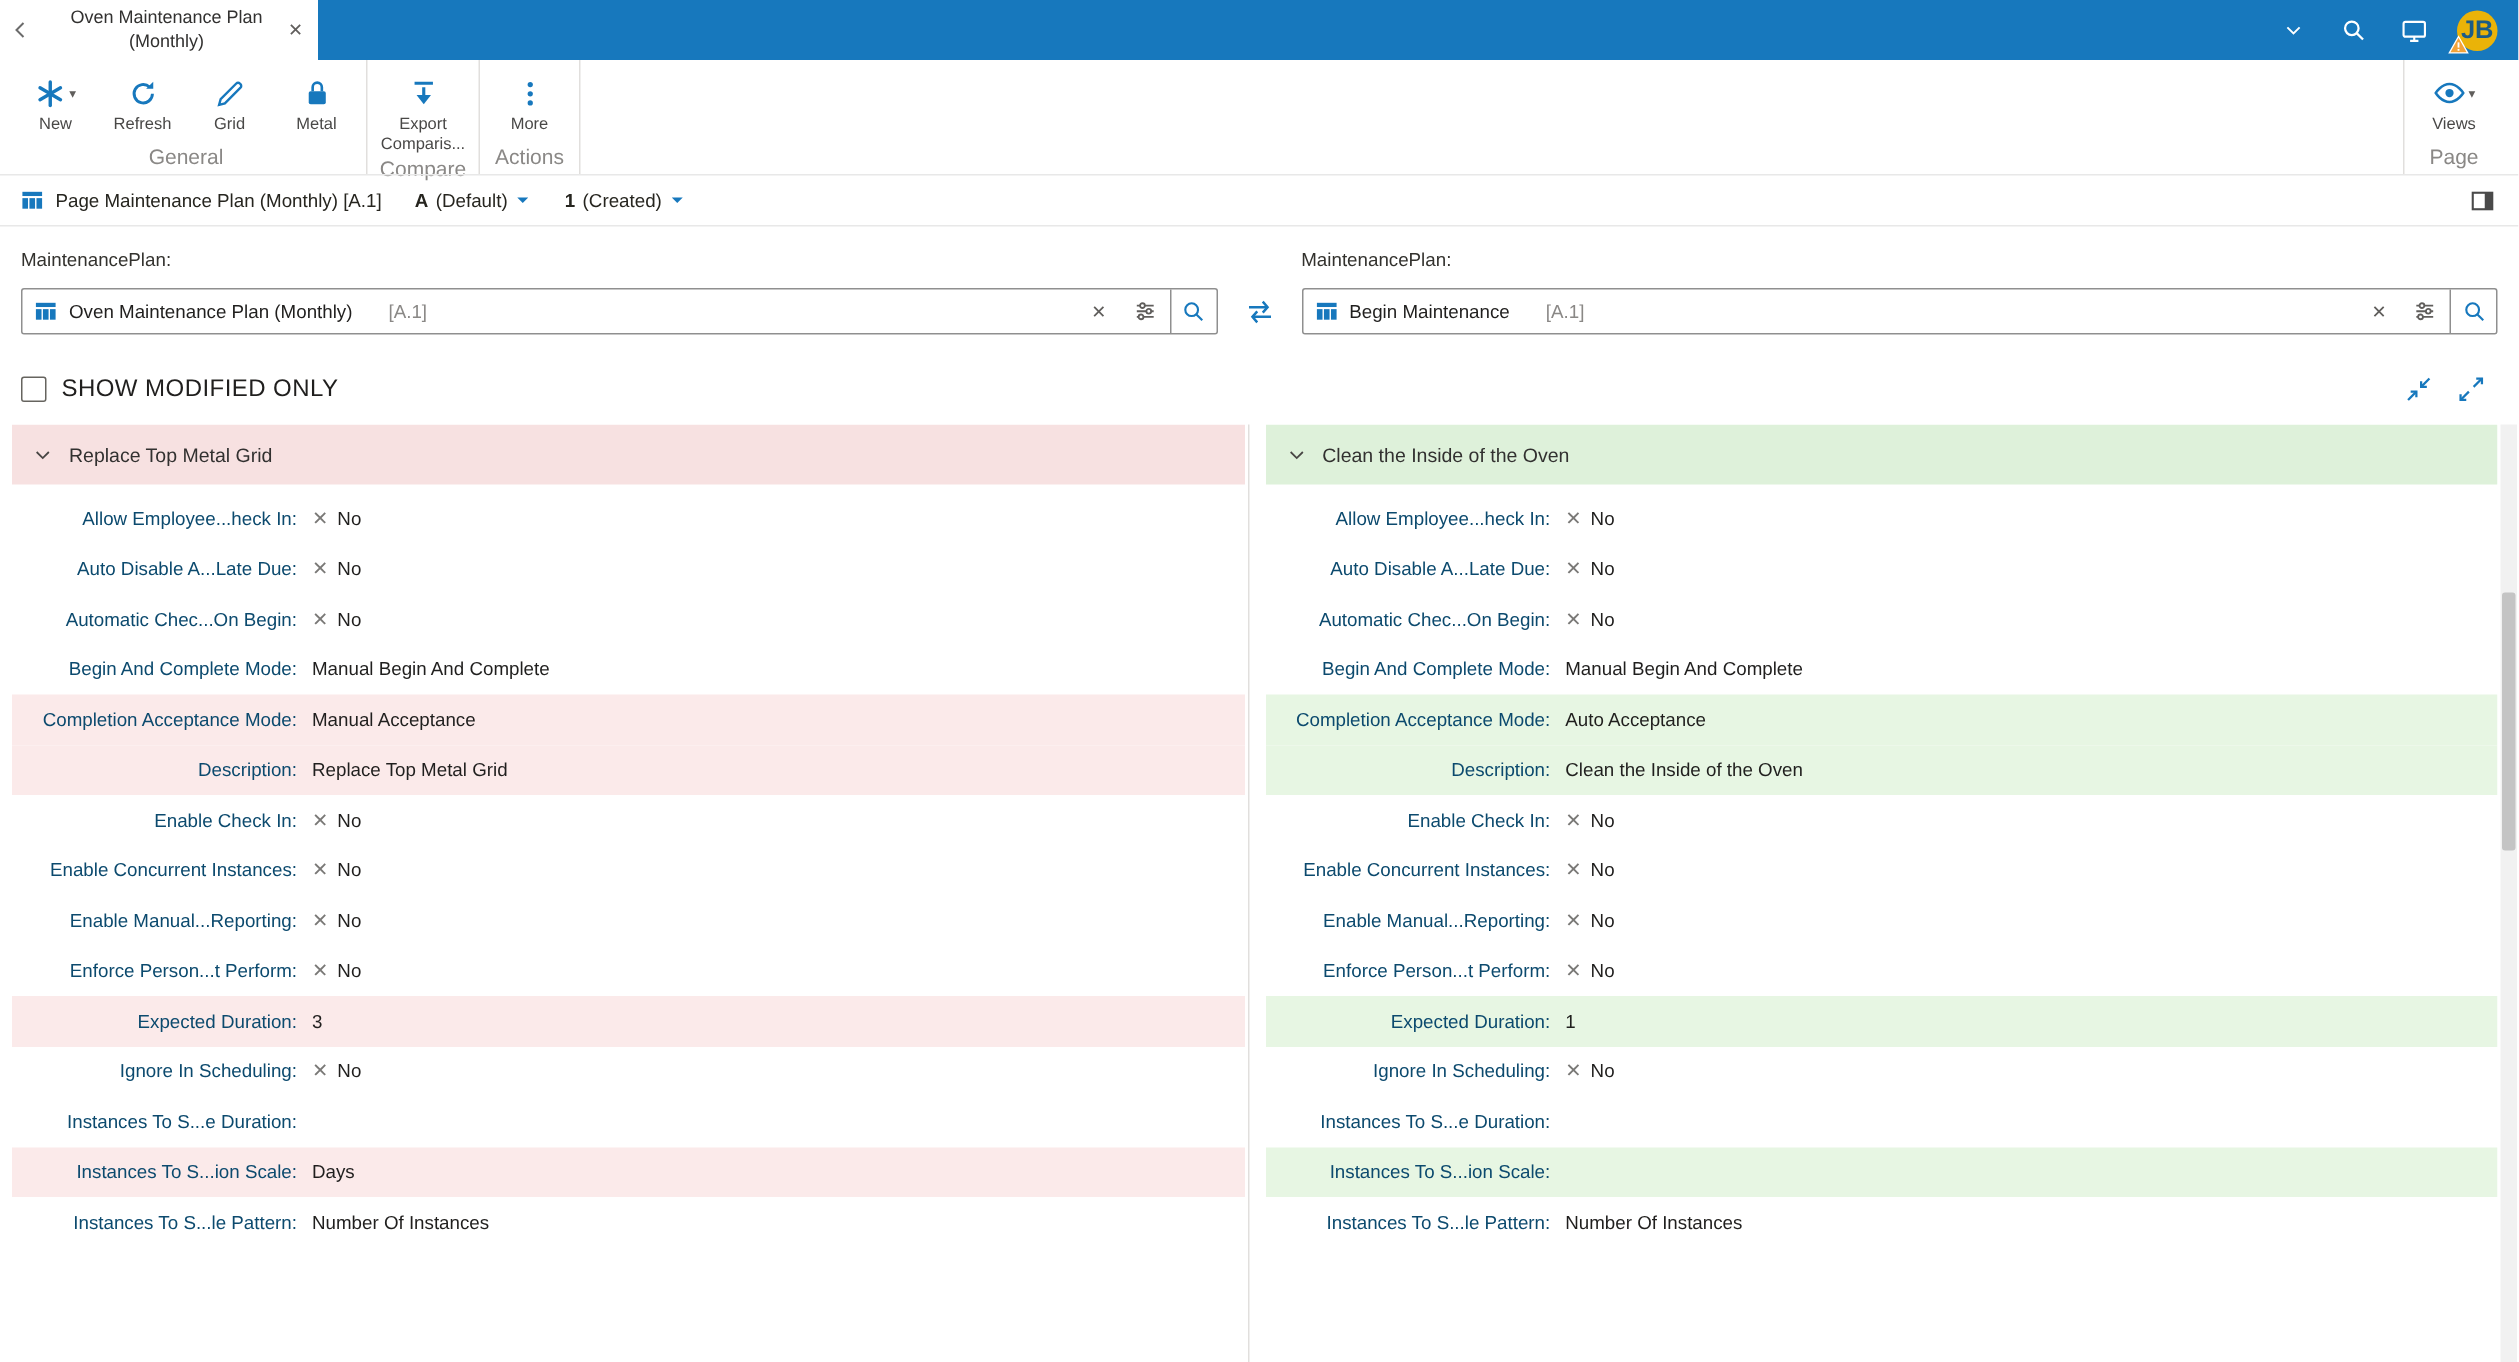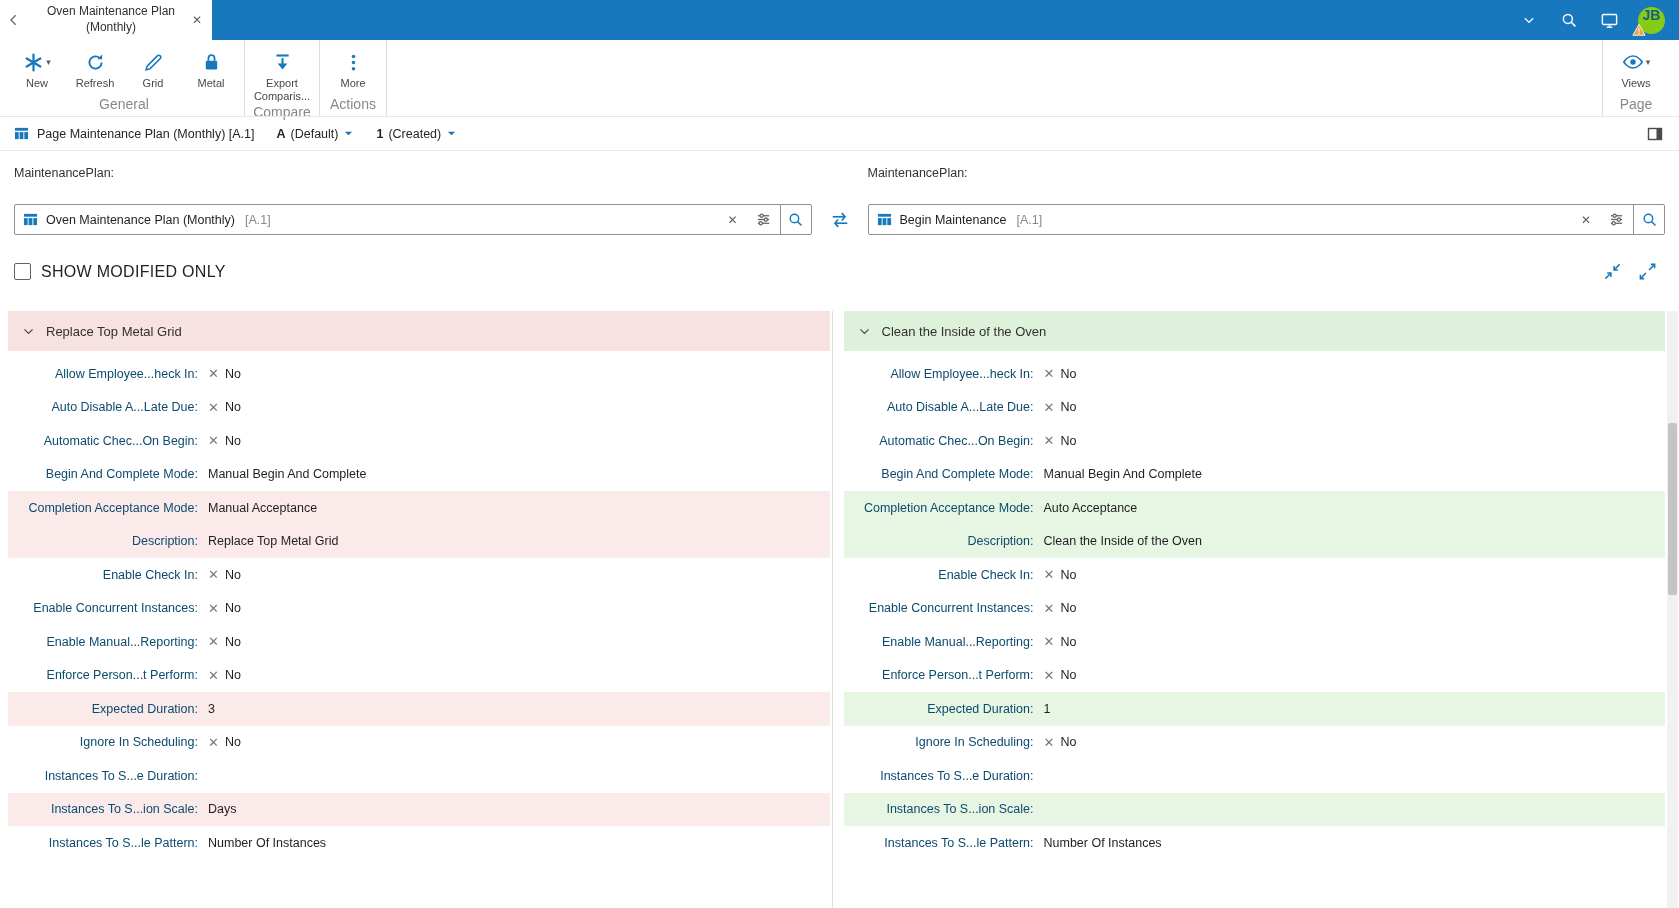--- a/index.html
+++ b/index.html
@@ -9,21 +9,21 @@
 
   
   .topbar { height:40px; background:var(--accent-blue,#1778bd); display:flex; align-items:stretch; flex-shrink:0; }
   .topbar-left { display:flex; align-items:stretch; background:#fff; }
   .back-btn { width:28px; border:none; background:#fff; color:#6b6b6b; display:flex; align-items:center; justify-content:center; cursor:pointer; }
   .tab { width:184px; background:#fff; display:flex; align-items:center; padding:0 6px 0 6px; cursor:pointer; }
   .tab-title { flex:1; font-size:12px; line-height:1.3; text-align:center; color:#323130; }
   .tab-close { color:#605e5c; font-size:12px; padding:2px 4px; cursor:pointer; }
   .topbar-right { margin-left:auto; display:flex; align-items:center; gap:6px; padding-right:14px; color:#fff; }
   .tb-icon-btn { width:34px; height:40px; border:none; background:transparent; color:#fff; display:flex; align-items:center; justify-content:center; cursor:pointer; }
-  .avatar { width:27px; height:27px; border-radius:50%; background:#84cc16; color:#1b5c86; font-size:14px; font-weight:bold; display:flex; justify-content:center; position:relative; margin-left:6px; cursor:pointer; }
+  .avatar { width:27px; height:27px; border-radius:50%; background:#eab308; color:#1b5c86; font-size:17px; font-weight:bold; display:flex; align-items:center; justify-content:center; position:relative; margin-left:6px; cursor:pointer; }
   .avatar .warn { position:absolute; left:-6px; bottom:-3px; width:14px; height:14px; }
 
   
   .ribbon { height:76px; background:#fff; display:flex; padding:0 10px 0 4px; flex-shrink:0; }
   .ribbon-group { display:flex; flex-direction:column; padding:2px 4px 0; }
   .ribbon-group.sep { border-left:1px solid #e1dfdd; }
   .ribbon-group.sep-r { border-right:1px solid #e1dfdd; }
   .ribbon-buttons { display:flex; flex:1; align-items:flex-start; }
   .rbtn { min-width:58px; border:none; background:transparent; display:flex; flex-direction:column; align-items:center; padding-top:8px; color:var(--accent-blue,#1778bd); cursor:pointer; }
   .rbtn .icon-row { display:flex; align-items:center; gap:2px; height:24px; }
@@ -38,41 +38,41 @@
   .bc-title { font-size:12.5px; color:#26251f; }
   .bc-pill { display:flex; align-items:center; gap:5px; margin-left:14px; font-size:12.5px; cursor:pointer; background:none; border:none; color:#26251f; }
   .bc-pill b { font-weight:bold; }
   .bc-caret { color:var(--accent-blue,#1778bd); display:flex; }
   .bc-right { margin-left:auto; color:#4a4a4a; display:flex; cursor:pointer; background:none; border:none; }
 
   
   .compare { padding:15px 14px 0; flex-shrink:0; }
   .cmp-grid { display:flex; }
   .cmp-side { flex:1; display:flex; flex-direction:column; }
-  .cmp-label { font-size:12.5px; color:#33322e; margin-bottom:24px; }
+  .cmp-label { font-size:12.5px; color:#33322e; margin-bottom:12px; }
   .sel-input { height:31px; border:1px solid #8f8f8f; border-radius:2px; display:flex; align-items:stretch; background:#fff; cursor:text; }
   .sel-main { flex:1; display:flex; align-items:center; gap:8px; padding:0 8px; min-width:0; }
   .sel-grid-icon { color:var(--accent-blue,#1778bd); display:flex; flex-shrink:0; }
   .sel-text { font-size:12.5px; color:#201f1e; white-space:nowrap; }
-  .sel-ref { font-size:12.5px; color:#8a8886; margin-left:2px; }
+  .sel-ref { font-size:12.5px; color:#8a8886; margin-left:16px; }
   .sel-clear { border:none; background:none; color:#605e5c; font-size:12px; padding:0 9px; cursor:pointer; }
   .sel-filter { border:none; background:none; color:#605e5c; display:flex; align-items:center; padding:0 9px; cursor:pointer; }
   .sel-search { width:31px; border:none; border-left:1px solid #8f8f8f; background:none; color:var(--accent-blue,#1778bd); display:flex; align-items:center; justify-content:center; cursor:pointer; }
   .cmp-swap { width:56px; display:flex; align-items:flex-end; justify-content:center; }
   .swap-btn { height:31px; border:none; background:none; color:var(--accent-blue,#1778bd); display:flex; align-items:center; cursor:pointer; }
 
   
   .modified-row { display:flex; align-items:center; padding:27px 22px 0 14px; flex-shrink:0; }
   .checkbox { width:17px; height:17px; border:1px solid #66645f; border-radius:2px; background:#fff; margin-right:10px; cursor:pointer; flex-shrink:0; }
   .modified-label { font-size:16px; color:#201f1e; letter-spacing:0.3px; }
   .mod-icons { margin-left:auto; display:flex; gap:16px; color:var(--accent-blue,#1778bd); }
   .mod-icons button { border:none; background:none; color:inherit; display:flex; cursor:pointer; }
 
   
-  .content { flex:1; min-height:0; margin-top:30px; display:flex; position:relative; padding-right:14px; }
+  .content { flex:1; min-height:0; margin-top:14px; display:flex; position:relative; padding-right:14px; }
   .panel { flex:1; min-width:0; overflow:hidden; }
   .panel-left { padding-left:8px; }
   .panel-right { padding-left:9px; }
   .v-divider { width:1px; background:#e1dfdd; margin:0 2px; }
   .panel-header { height:40px; display:flex; align-items:center; gap:11px; padding:0 14px; font-size:13px; color:#323130; margin-bottom:6px; cursor:pointer; }
   .hdr-removed { background:var(--removed-header-bg,#f7e1e1); }
   .hdr-added { background:var(--added-header-bg,#def1da); }
   .panel-header .chev { color:#484644; display:flex; }
   .field-row { height:33.5px; display:flex; align-items:center; font-size:12.5px; }
   .field-label { width:200px; flex-shrink:0; text-align:right; color:#0c4a6e; padding-right:10px; white-space:nowrap; overflow:hidden; }

